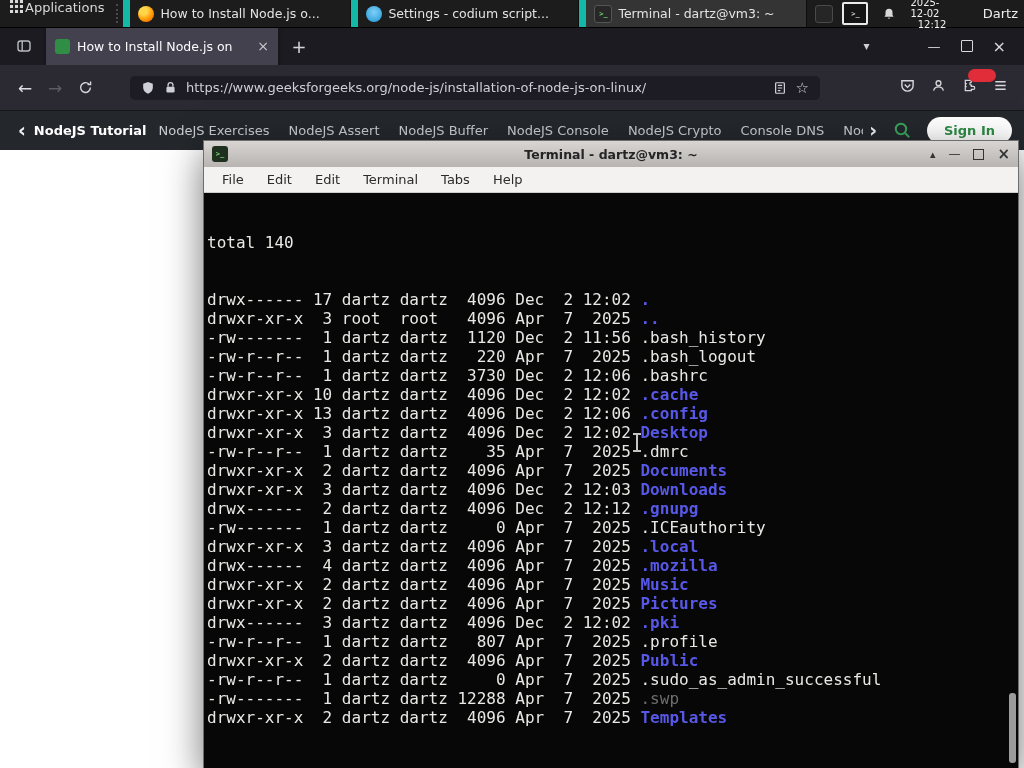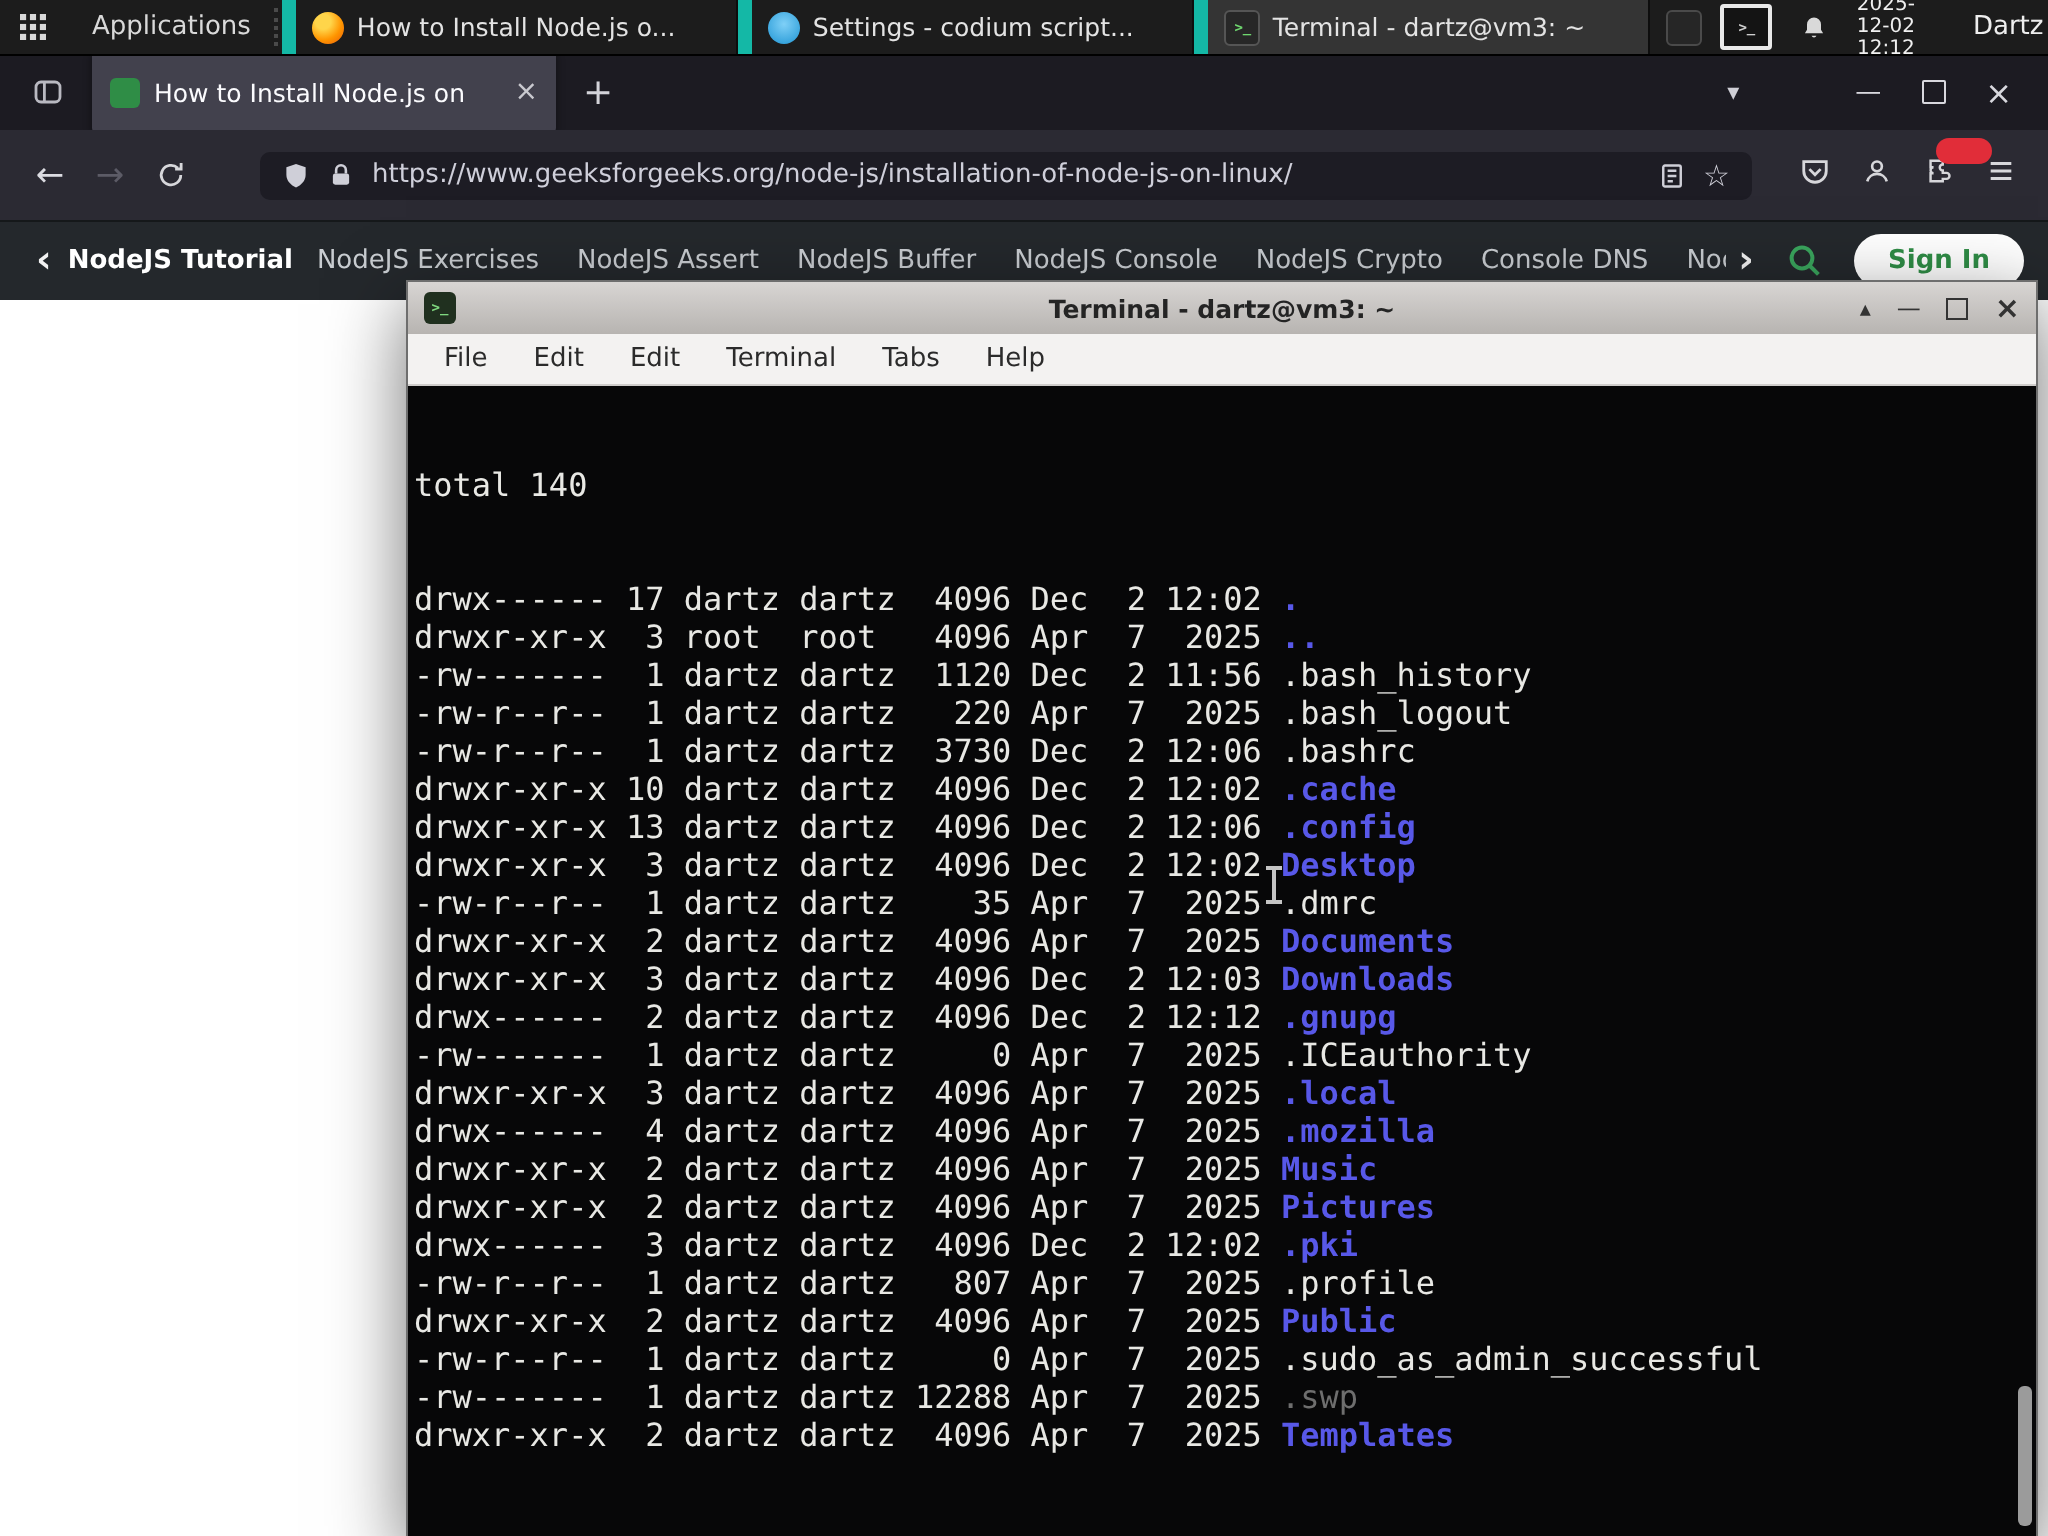--- a/index.html
+++ b/index.html
@@ -2,21 +2,21 @@
 <html><head>
 <meta charset="utf-8">
 <style>
   html,body{margin:0;padding:0;}
   body{width:1024px;height:768px;overflow:hidden;position:relative;background:#fff;
        font-family:"DejaVu Sans","Liberation Sans",sans-serif;}
 
   
   .taskbar{position:absolute;left:0;top:0;width:1024px;height:27px;background:#1c1c1c;
            display:flex;align-items:stretch;color:#d9d9d9;font-size:13px;z-index:60;border-bottom:1px solid #000;}
-  .tb-apps{display:flex;align-items:center;gap:23px;padding:0 10px;}
+  .tb-apps{display:flex;gap:2px;padding:0 10px;}
   .tb-handle{width:4px;margin:4px 2px;border-left:2px dotted #4a4a4a;}
   .tb-windows{display:flex;align-items:stretch;}
   .tb-win{width:204px;display:flex;align-items:center;gap:6px;padding:0 8px;
           border-left:7px solid #14b8a6;border-right:1px solid #0d0d0d;overflow:hidden;}
   .tb-win.active{background:#343434;}
   .tb-win .t{white-space:nowrap;overflow:hidden;font-size:12.5px;color:#e3e3e3;}
   .ic16{width:16px;height:16px;border-radius:50%;flex:none;display:flex;align-items:center;justify-content:center;}
   .ic-firefox{background:radial-gradient(circle at 35% 30%,#ffd54a 0 25%,#ff9500 60%,#e8590c 100%);}
   .ic-codium{background:radial-gradient(circle at 50% 38%,#7fd0f7,#1f95d4);}
   .ic-terminal{border-radius:3px;background:#272727;border:1px solid #555;
@@ -47,21 +47,21 @@
   .winctl{display:flex;align-items:center;gap:20px;padding:0 12px;color:#d8d8de;}
   .wc-min{font-size:13px;}
   .wc-max{width:10px;height:10px;border:1.5px solid #d8d8de;border-radius:1px;}
   .wc-close{font-size:16px;}
 
   .navbar{height:45px;background:#2b2a33;display:flex;align-items:center;padding:0 10px;position:relative;
           box-shadow:0 1px 0 rgba(0,0,0,.4);}
   .nav-btn{width:30px;height:30px;display:flex;align-items:center;justify-content:center;border-radius:4px;
            color:#dcdce2;font-size:17px;flex:none;}
   .nav-btn.disabled{color:#5c5b66;}
-  .urlbar{flex:1;height:24px;margin:0 24px 0 30px;background:#1d1c24;border-radius:5px;display:flex;
+  .urlbar{flex:1;height:24px;margin:0 80px 0 30px;background:#1d1c24;border-radius:5px;display:flex;
           align-items:center;padding:0 11px;gap:9px;min-width:0;}
   .url-text{flex:1;color:#cfcfda;font-size:13px;white-space:nowrap;overflow:hidden;}
   .url-star{color:#cfcfd8;font-size:15px;}
   .nav-right{display:flex;align-items:center;gap:16px;padding-right:6px;}
   .badge-red{position:absolute;top:4px;right:28px;width:28px;height:13px;border-radius:7px;background:#e12d39;}
 
   .gfgbar{height:40px;background:#24282c;display:flex;align-items:center;color:#c9cdd1;
           font-size:13px;padding:0 12px;}
   .gfg-chev{color:#f2f2f2;font-size:19px;font-weight:bold;padding:0 6px;flex:none;}
   .gfg-active{color:#fff;font-weight:bold;margin:0 12px 0 2px;white-space:nowrap;flex:none;}

